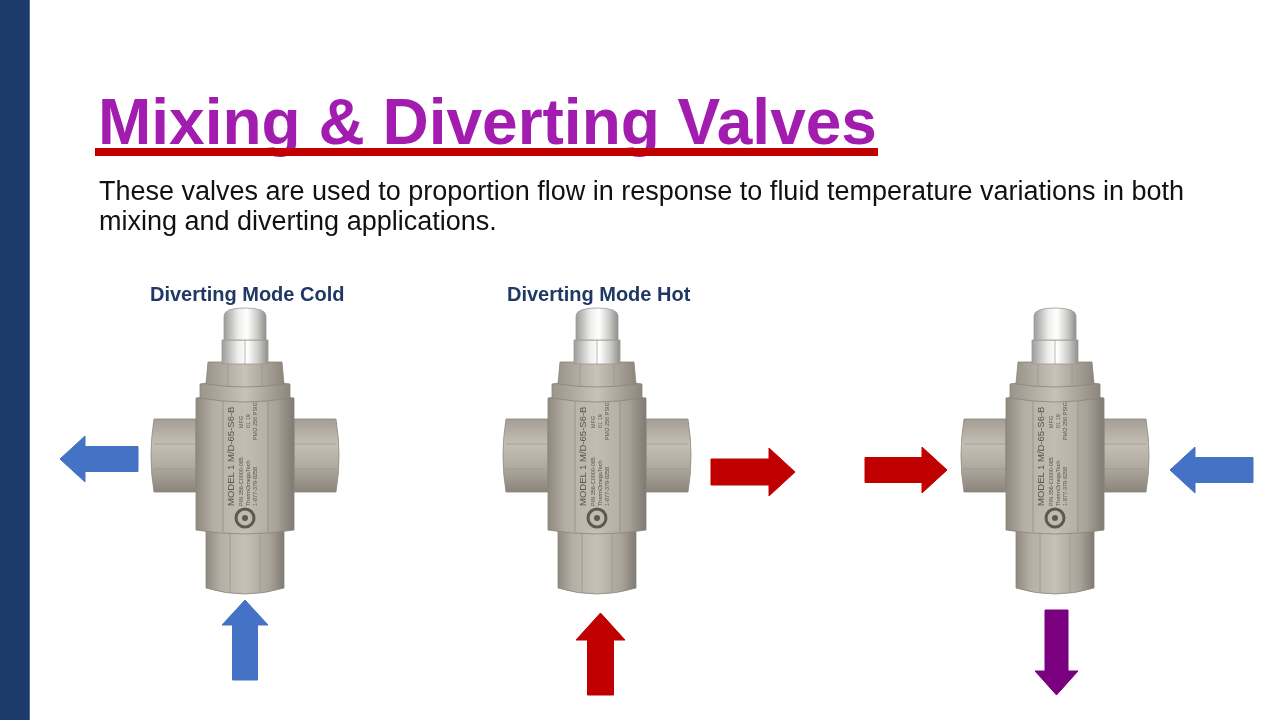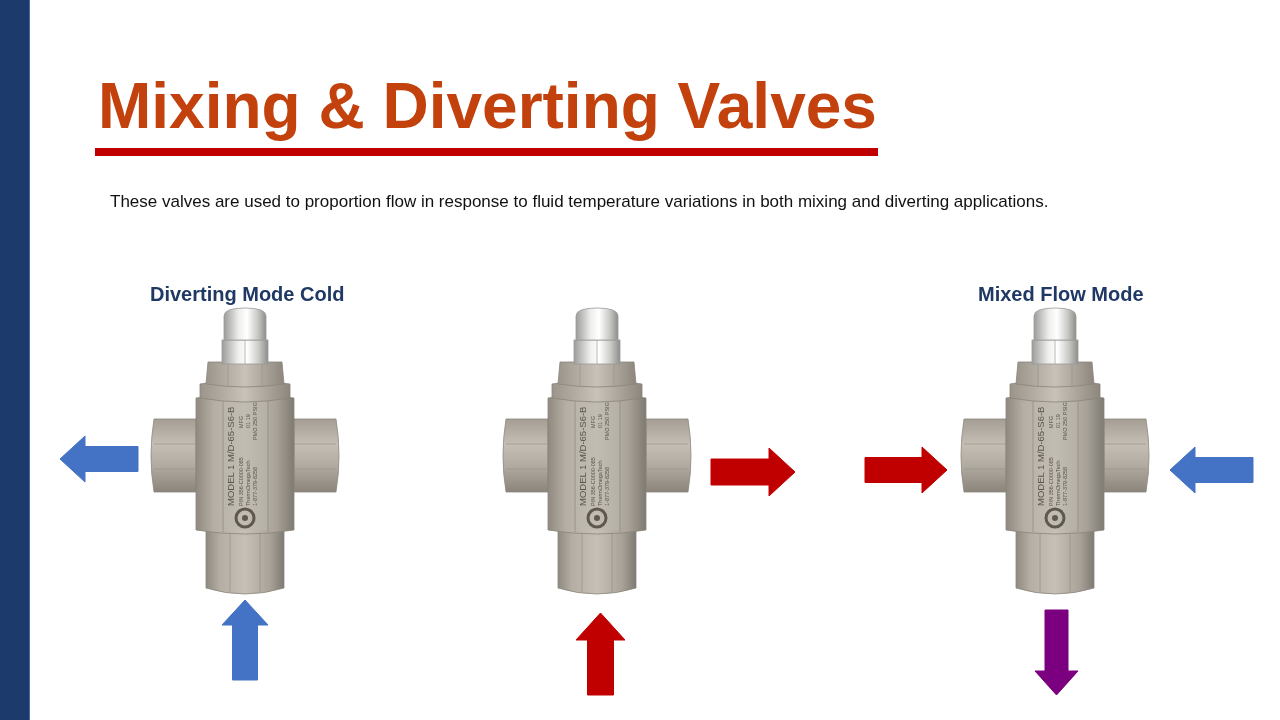--- a/index.html
+++ b/index.html
@@ -22,46 +22,46 @@
       left: 0;
       top: 0;
       width: 30px;
       height: 720px;
       background: #1c3a6c;
       box-shadow: inset -1px 0 0 #4a6a9a;
     }
     .title {
       position: absolute;
       left: 98px;
-      top: 68px;
+      top: 84px;
       margin: 0;
       font-family: "Liberation Sans", sans-serif;
       font-weight: bold;
       font-size: 64px;
       line-height: 76px;
-      color: #c2410c;
+      color: #a21caf;
       letter-spacing: 0px;
       white-space: nowrap;
     }
     .title-rule {
       position: absolute;
       left: 95px;
       top: 148px;
       width: 783px;
       height: 8px;
       background: #c00000;
     }
     .body-text {
       position: absolute;
       left: 99px;
       top: 176px;
       width: 1100px;
-      margin: 11px;
-      font-family: "Liberation Sans", sans-serif;
-      font-size: 17px;
+      margin: 0;
+      font-family: "Liberation Sans", sans-serif;
+      font-size: 27px;
       line-height: 30px;
       color: #111111;
     }
     .panel-label {
       position: absolute;
       margin: 12px;
       font-family: "Liberation Sans", sans-serif;
       font-weight: bold;
       font-size: 20px;
       line-height: 24px;
@@ -85,21 +85,21 @@
 
 <div class="slide">
   <div class="side-bar"></div>
 
   <h1 class="title">Mixing &amp; Diverting Valves</h1>
   <div class="title-rule"></div>
 
   <p class="body-text">These valves are used to proportion flow in response to fluid temperature variations in both mixing and diverting applications.</p>
 
   <div class="panel-label" style="left:138px; top:270px;">Diverting Mode Cold</div>
-  <div class="panel-label" style="left:966px; top:270px;">Mixed Flow Mode</div>
+  <div class="panel-label" style="left:495px; top:270px;">Diverting Mode Hot</div>
 
   <div class="valve" style="left: 148px; top: 306px;">
   <svg width="194" height="300" viewBox="0 0 194 300" xmlns="http://www.w3.org/2000/svg">
     <defs>
       <linearGradient id="gBody_0" x1="0" x2="1" y1="0" y2="0">
         <stop offset="0" stop-color="#8f8980"></stop>
         <stop offset="0.18" stop-color="#b4aea4"></stop>
         <stop offset="0.5" stop-color="#c6c0b6"></stop>
         <stop offset="0.82" stop-color="#a8a298"></stop>
         <stop offset="1" stop-color="#7f7a72"></stop>

